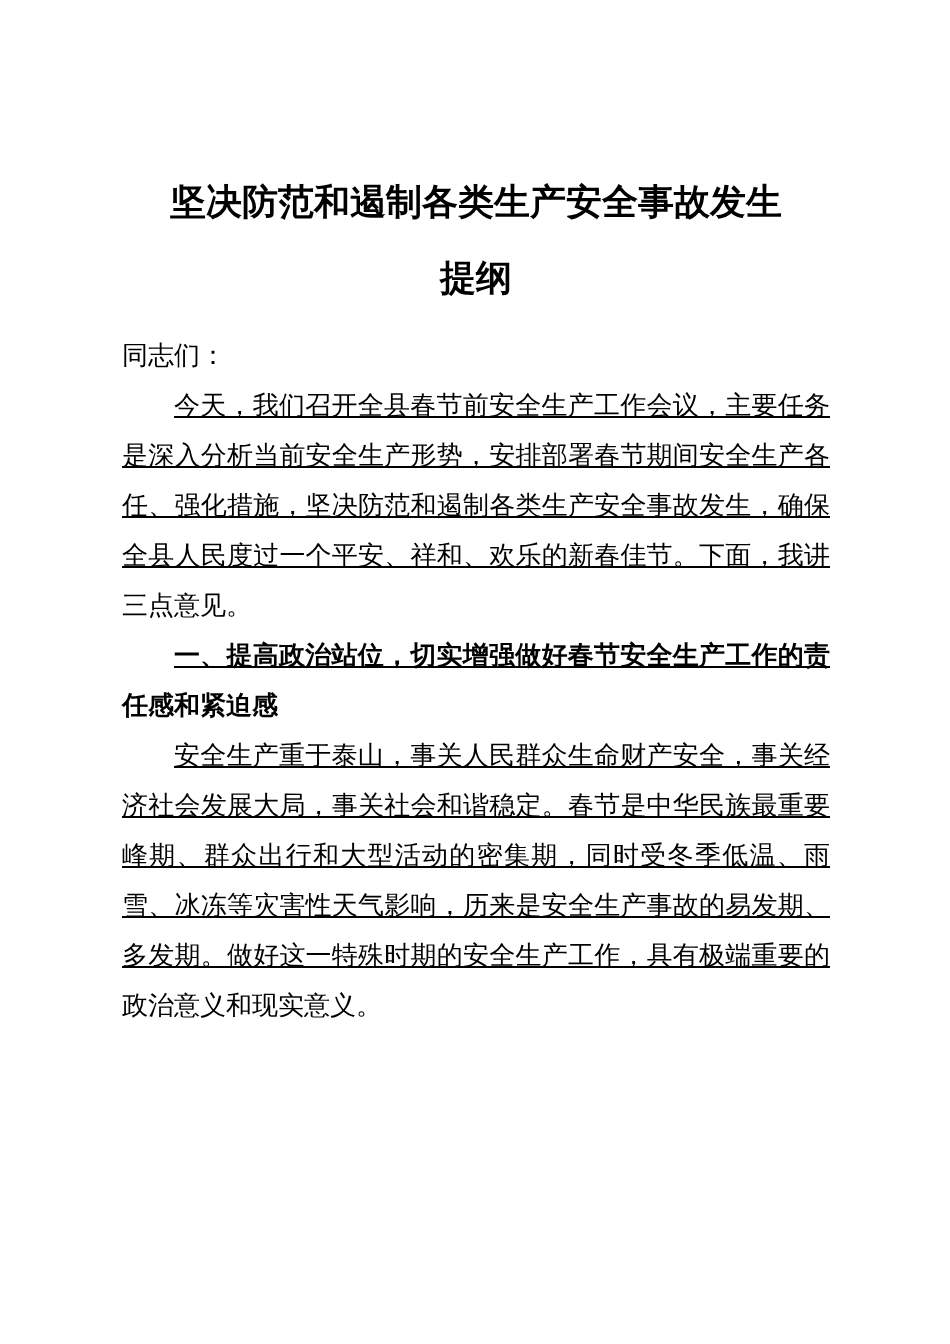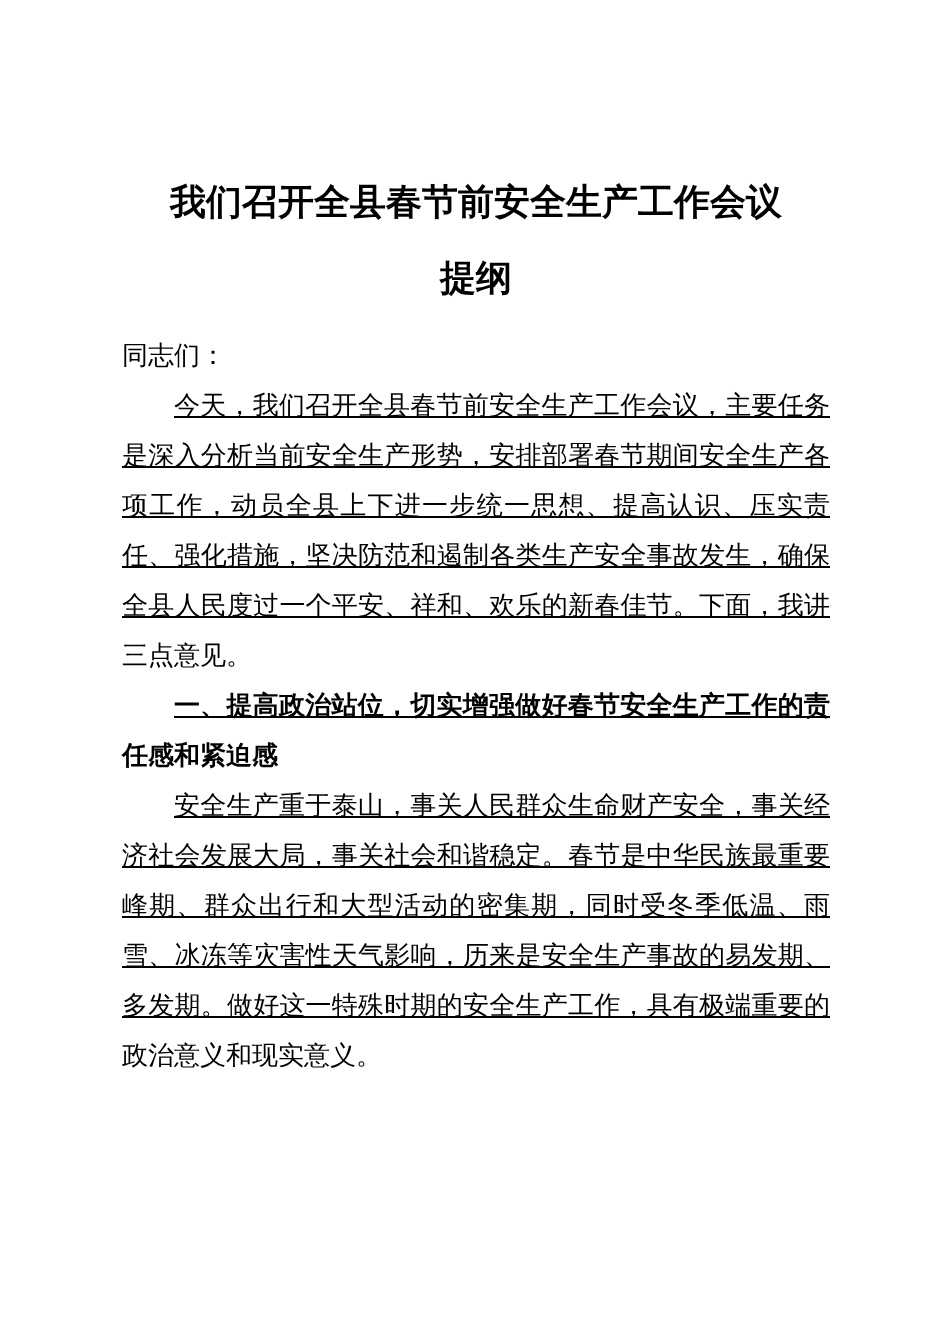--- a/index.html
+++ b/index.html
@@ -53,28 +53,27 @@
   }
   .line.bold {
     font-weight: bold;
   }
 </style>
 </head>
 <body>
 
 <div class="page">
   <div class="title-block">
-    <div class="title-line">我们召开全县春节前安全生产工作会议</div>
+    <div class="title-line">坚决防范和遏制各类生产安全事故发生</div>
     <div class="title-line">提纲</div>
   </div>
   <div class="doc-body" id="doc-body">
       <div class="line">同志们：</div>
       <div class="line indent justify">今天，我们召开全县春节前安全生产工作会议，主要任务</div>
       <div class="line justify">是深入分析当前安全生产形势，安排部署春节期间安全生产各</div>
-      <div class="line justify">项工作，动员全县上下进一步统一思想、提高认识、压实责</div>
       <div class="line justify">任、强化措施，坚决防范和遏制各类生产安全事故发生，确保</div>
       <div class="line justify">全县人民度过一个平安、祥和、欢乐的新春佳节。下面，我讲</div>
       <div class="line">三点意见。</div>
       <div class="line bold indent justify">一、提高政治站位，切实增强做好春节安全生产工作的责</div>
       <div class="line bold">任感和紧迫感</div>
       <div class="line indent justify">安全生产重于泰山，事关人民群众生命财产安全，事关经</div>
       <div class="line justify">济社会发展大局，事关社会和谐稳定。春节是中华民族最重要</div>
       <div class="line justify">峰期、群众出行和大型活动的密集期，同时受冬季低温、雨</div>
       <div class="line justify">雪、冰冻等灾害性天气影响，历来是安全生产事故的易发期、</div>
       <div class="line justify">多发期。做好这一特殊时期的安全生产工作，具有极端重要的</div>

